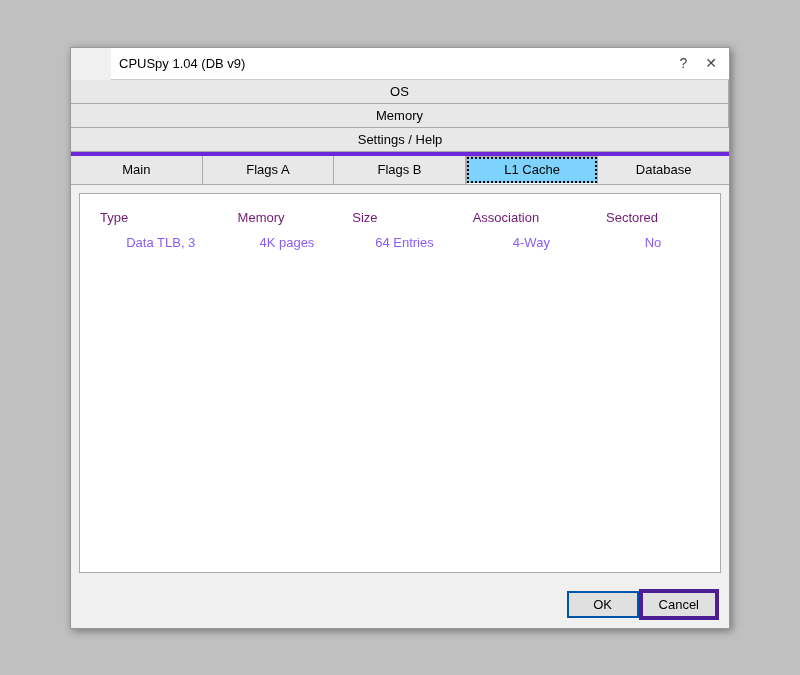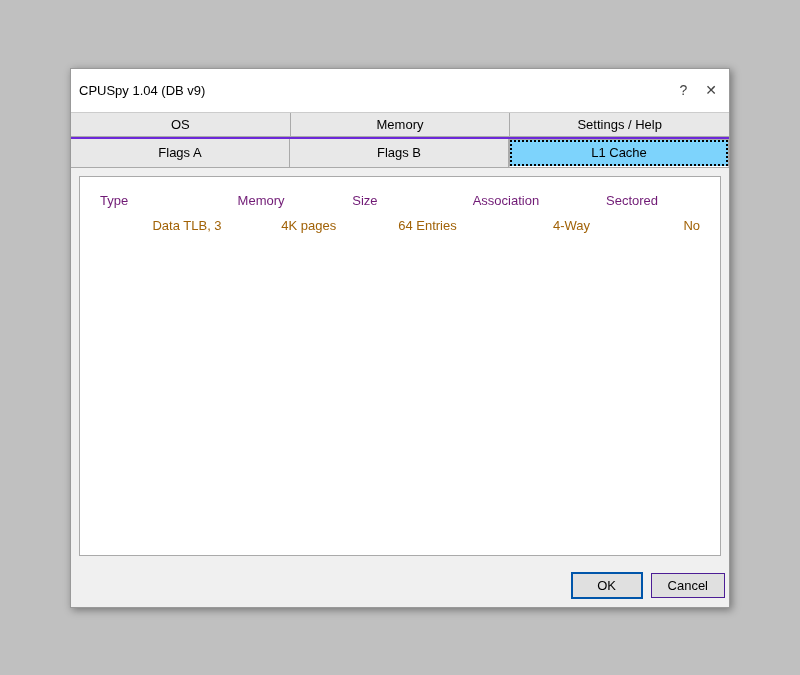--- a/index.html
+++ b/index.html
@@ -28,21 +28,22 @@
       flex-direction: column;
     }
 
     .title-bar {
       background: #fff;
       display: flex;
       align-items: center;
       justify-content: space-between;
       padding: 6px 8px;
       border-bottom: 1px solid #ccc;
-      height: 44px;
+      height: 32px;
+      margin-left: 40px;
     }
 
     .title-bar-left {
       font-size: 13px;
       color: #000;
     }
 
     .title-bar-right {
       display: flex;
       align-items: center;
@@ -53,21 +54,22 @@
       background: none;
       border: none;
       cursor: pointer;
       font-size: 14px;
       color: #444;
       padding: 0 4px;
     }
 
     .tab-group-row {
       display: flex;
-      border-bottom: 2px solid #6d28d9;
+      border-bottom: 4px solid #6d28d9;
+      flex-direction: column;
     }
 
     .tab-group {
       flex: 1;
       display: flex;
       align-items: center;
       justify-content: center;
       padding: 4px 8px;
       border-right: 1px solid #aaa;
       border-bottom: 1px solid #aaa;
@@ -133,38 +135,38 @@
 
     .data-table th {
       text-align: left;
       font-weight: normal;
       color: #701a75;
       padding: 4px 8px;
       border-bottom: none;
     }
 
     .data-table td {
-      text-align: right;
+      text-align: center;
       padding: 6px 8px;
-      color: #a16207;
+      color: #8b5cf6;
     }
 
     .footer {
       display: flex;
       justify-content: flex-end;
       align-items: center;
-      padding: 8px 4px;
-      gap: 8px;
+      padding: 8px 10px;
+      gap: 0;
       background: #f0f0f0;
     }
 
     .footer-btn {
       min-width: 72px;
       padding: 4px 16px;
-      border: 1px solid #4c1d95;
+      border: 4px solid #4c1d95;
       background: #e0e0e0;
       cursor: pointer;
       font-size: 13px;
       color: #000;
     }
 
     .footer-btn.ok {
       border: 2px solid #0055aa;
       background: #e0e0e0;
     }
@@ -189,27 +191,33 @@
     <div class="tab-group">
       <span>Memory</span>
     </div>
     <div class="tab-group">
       <span>Settings / Help</span>
     </div>
   </div>
 
   <div class="tab-row">
     <div class="tab">
+      <span>Main</span>
+    </div>
+    <div class="tab">
       <span>Flags A</span>
     </div>
     <div class="tab">
       <span>Flags B</span>
     </div>
     <div class="tab active">
       <span>L1 Cache</span>
+    </div>
+    <div class="tab">
+      <span>Database</span>
     </div>
   </div>
 
   <div class="content-area">
     <table class="data-table">
       <thead>
         <tr>
           <th>Type</th>
           <th>Memory</th>
           <th>Size</th>

